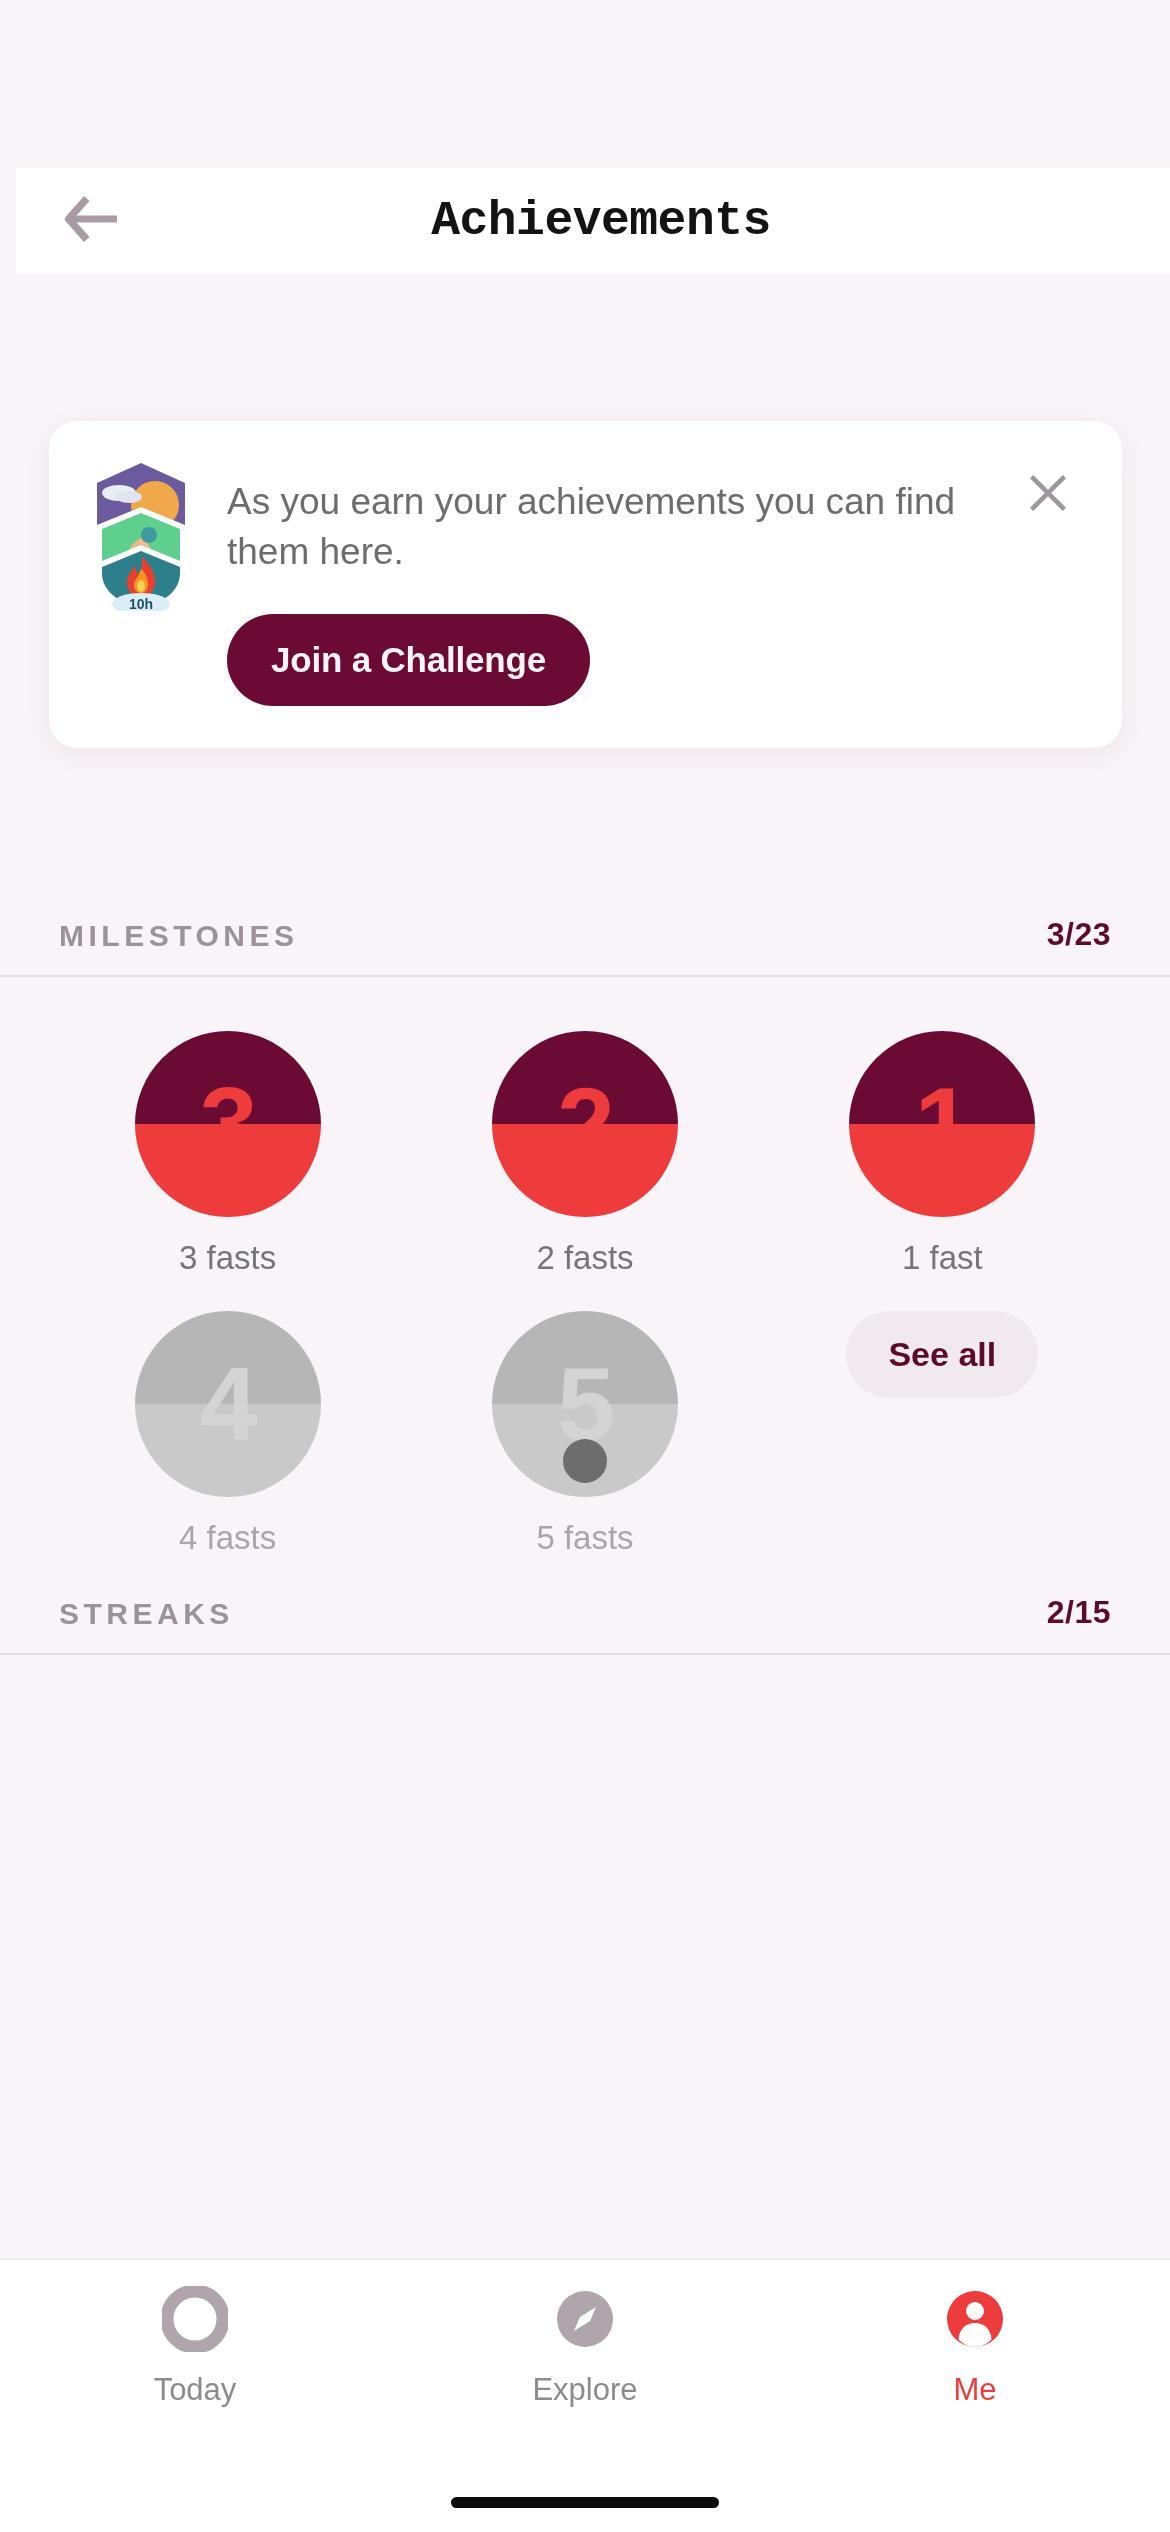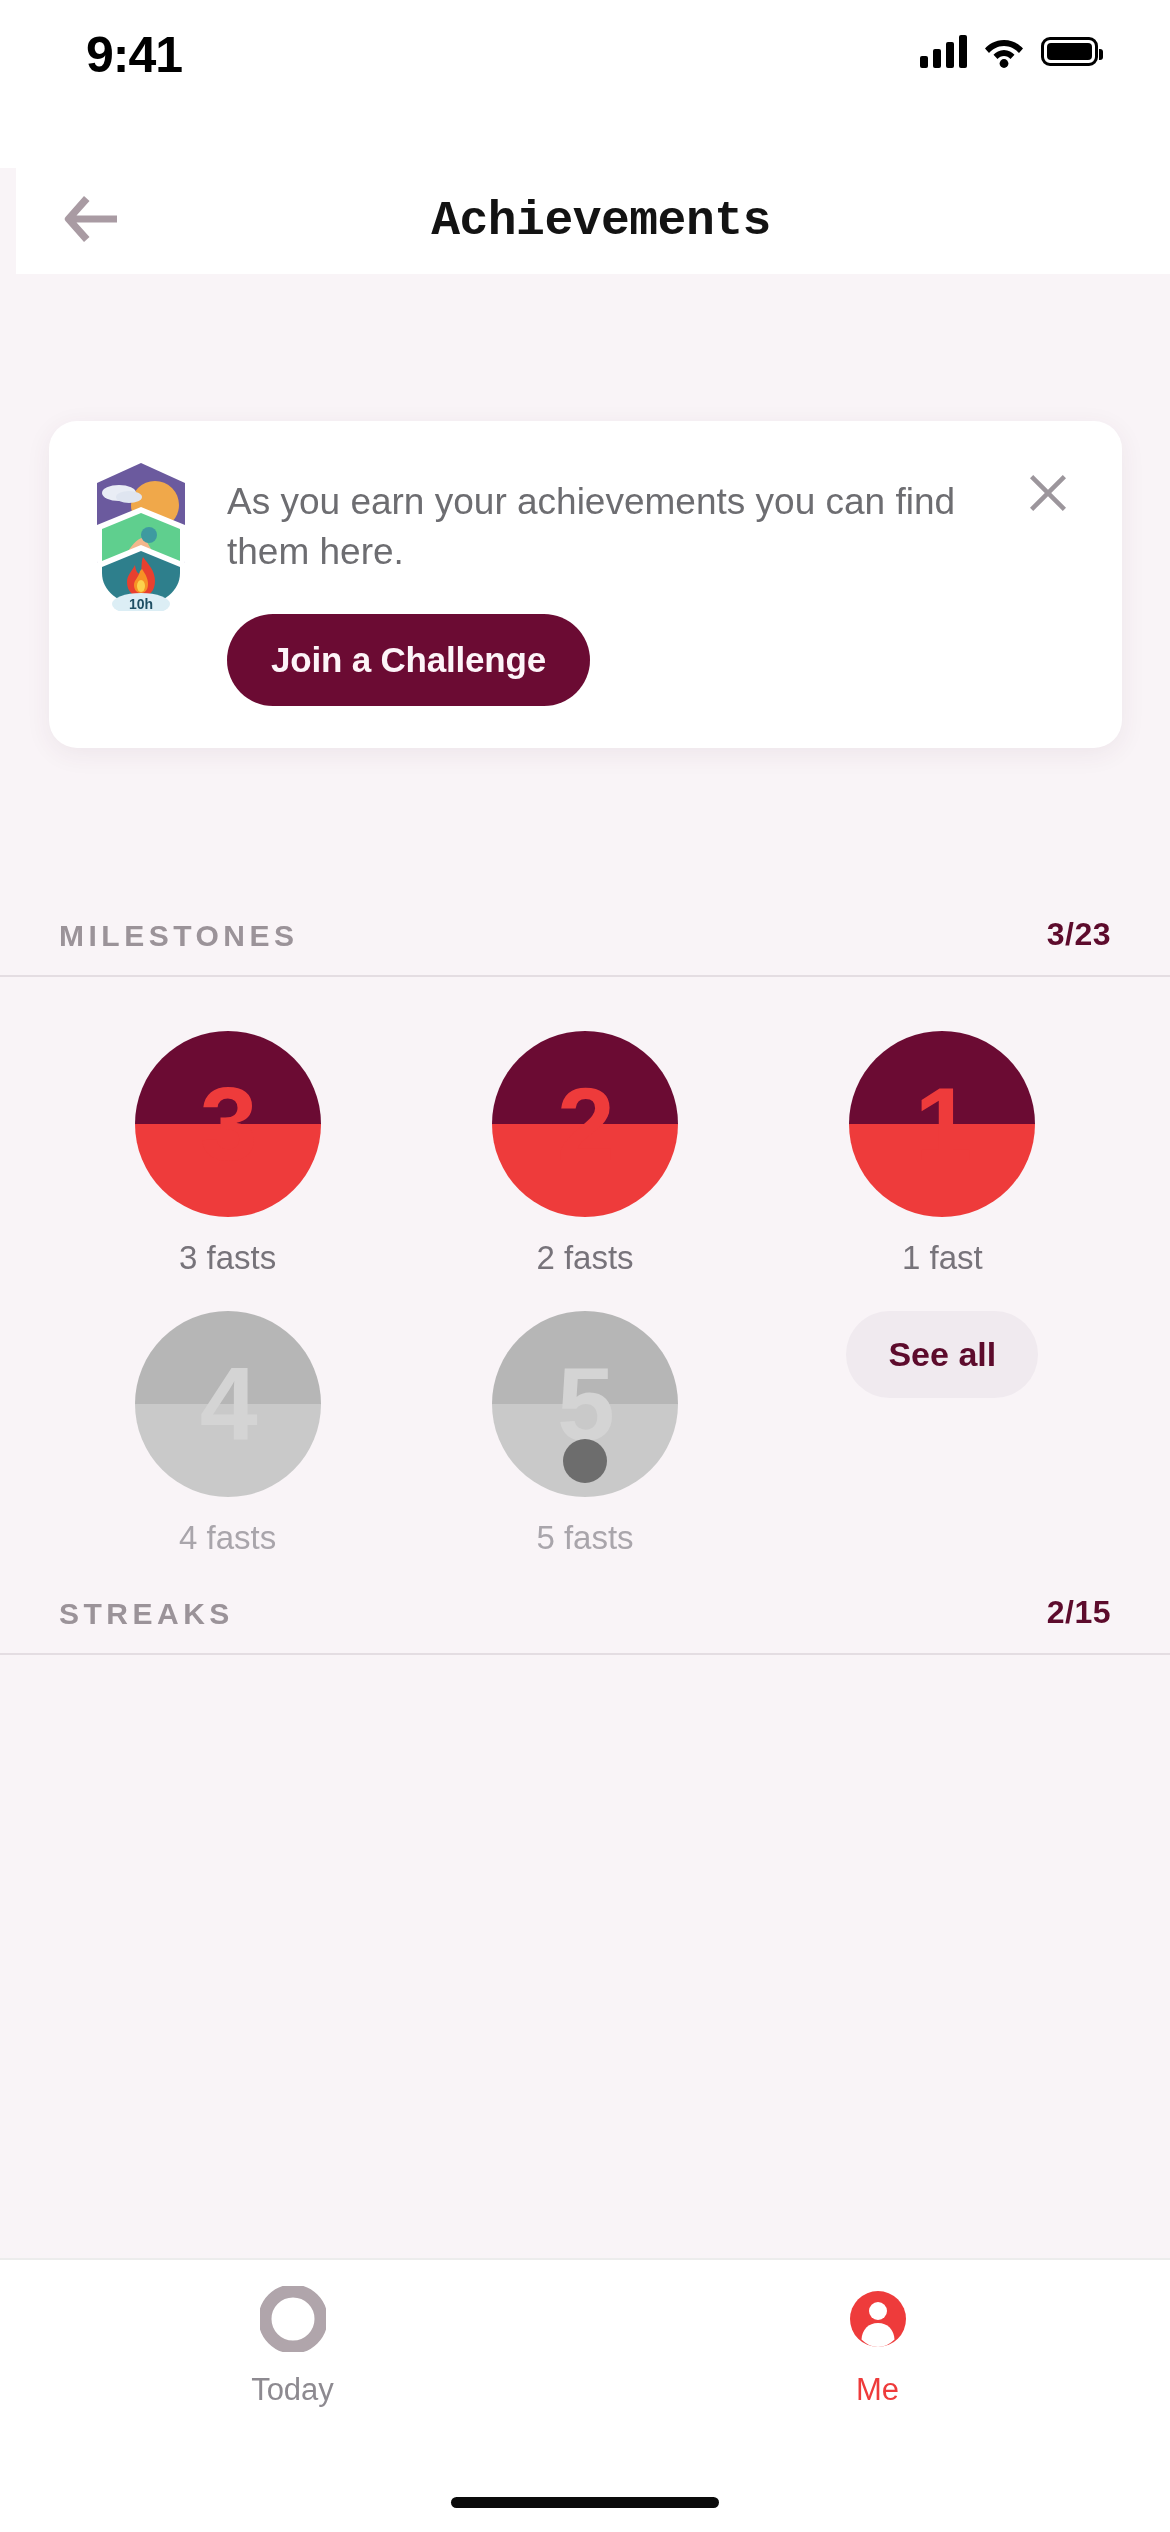--- a/index.html
+++ b/index.html
@@ -171,41 +171,20 @@
   .home-ind{
     position:absolute; left:50%; transform:translateX(-50%);
     bottom:24px; width:268px; height:11px; background:#0a0a0a; border-radius:8px;
   }
 </style>
 </head>
 <body>
 
 <div class="phone">
 
-  <div class="statusbar">
-    <div class="sb-time">9:41</div>
-    <div class="sb-right">
-      <span class="bars">
-        <i></i>
-          <i></i>
-          <i></i>
-          <i></i>
-      </span>
-      <span class="wifi">
-        <svg width="40" height="33" viewBox="0 0 40 33">
-          <path d="M20 5 C11 5 4.5 9.5 1 13.5 L5 18 C8 14.5 13.5 11 20 11 C26.5 11 32 14.5 35 18 L39 13.5 C35.5 9.5 29 5 20 5 Z" fill="#000"></path>
-          <path d="M20 15 C15.5 15 11.8 17.2 9.5 19.8 L13.5 24 C15.2 22.2 17.4 21 20 21 C22.6 21 24.8 22.2 26.5 24 L30.5 19.8 C28.2 17.2 24.5 15 20 15 Z" fill="#000"></path>
-          <circle cx="20" cy="28.5" r="4.4" fill="#000"></circle>
-        </svg>
-      </span>
-      <span class="batt">
-          <i></i>
-        </span>
-    </div>
-  </div>
 
   <div class="navbar">
     <div class="nav-title">Achievements</div>
     <div class="back-btn">
       <span>
         <svg width="62" height="56" viewBox="0 0 62 56">
           <path d="M24 4 L5.5 25 C4.4 26.2 4.4 27.8 5.5 29 L24 50 L29.5 45 L16.5 30.5 L57 30.5 L57 23.5 L16.5 23.5 L29.5 9 Z" fill="#a99ba3"></path>
         </svg>
       </span>
     </div>
@@ -335,20 +314,29 @@
 
       <div class="tab">
         <span>
           <svg width="66" height="66" viewBox="0 0 66 66">
             <circle cx="33" cy="33" r="28" fill="none" stroke="#b0a5ab" stroke-width="13"></circle>
           </svg>
         </span>
         <span class="tab-label">Today</span>
       </div>
 
+      <div class="tab">
+        <span>
+          <svg width="66" height="66" viewBox="0 0 66 66">
+            <circle cx="33" cy="33" r="28" fill="#b0a5ab"></circle>
+            <path d="M44 21 L28 31 L22 45 L38 35 Z" fill="#ffffff"></path>
+          </svg>
+        </span>
+        <span class="tab-label">Explore</span>
+      </div>
 
       <div class="tab active">
         <span>
           <svg width="66" height="66" viewBox="0 0 66 66">
             <circle cx="33" cy="33" r="28" fill="#EE3B3B"></circle>
             <circle cx="33" cy="25" r="9" fill="#ffffff"></circle>
             <path d="M33 37 C23.5 37 17 43.5 16.5 53.5 C21 58 26.6 61 33 61 C39.4 61 45 58 49.5 53.5 C49 43.5 42.5 37 33 37 Z" fill="#ffffff"></path>
           </svg>
         </span>
         <span class="tab-label">Me</span>

